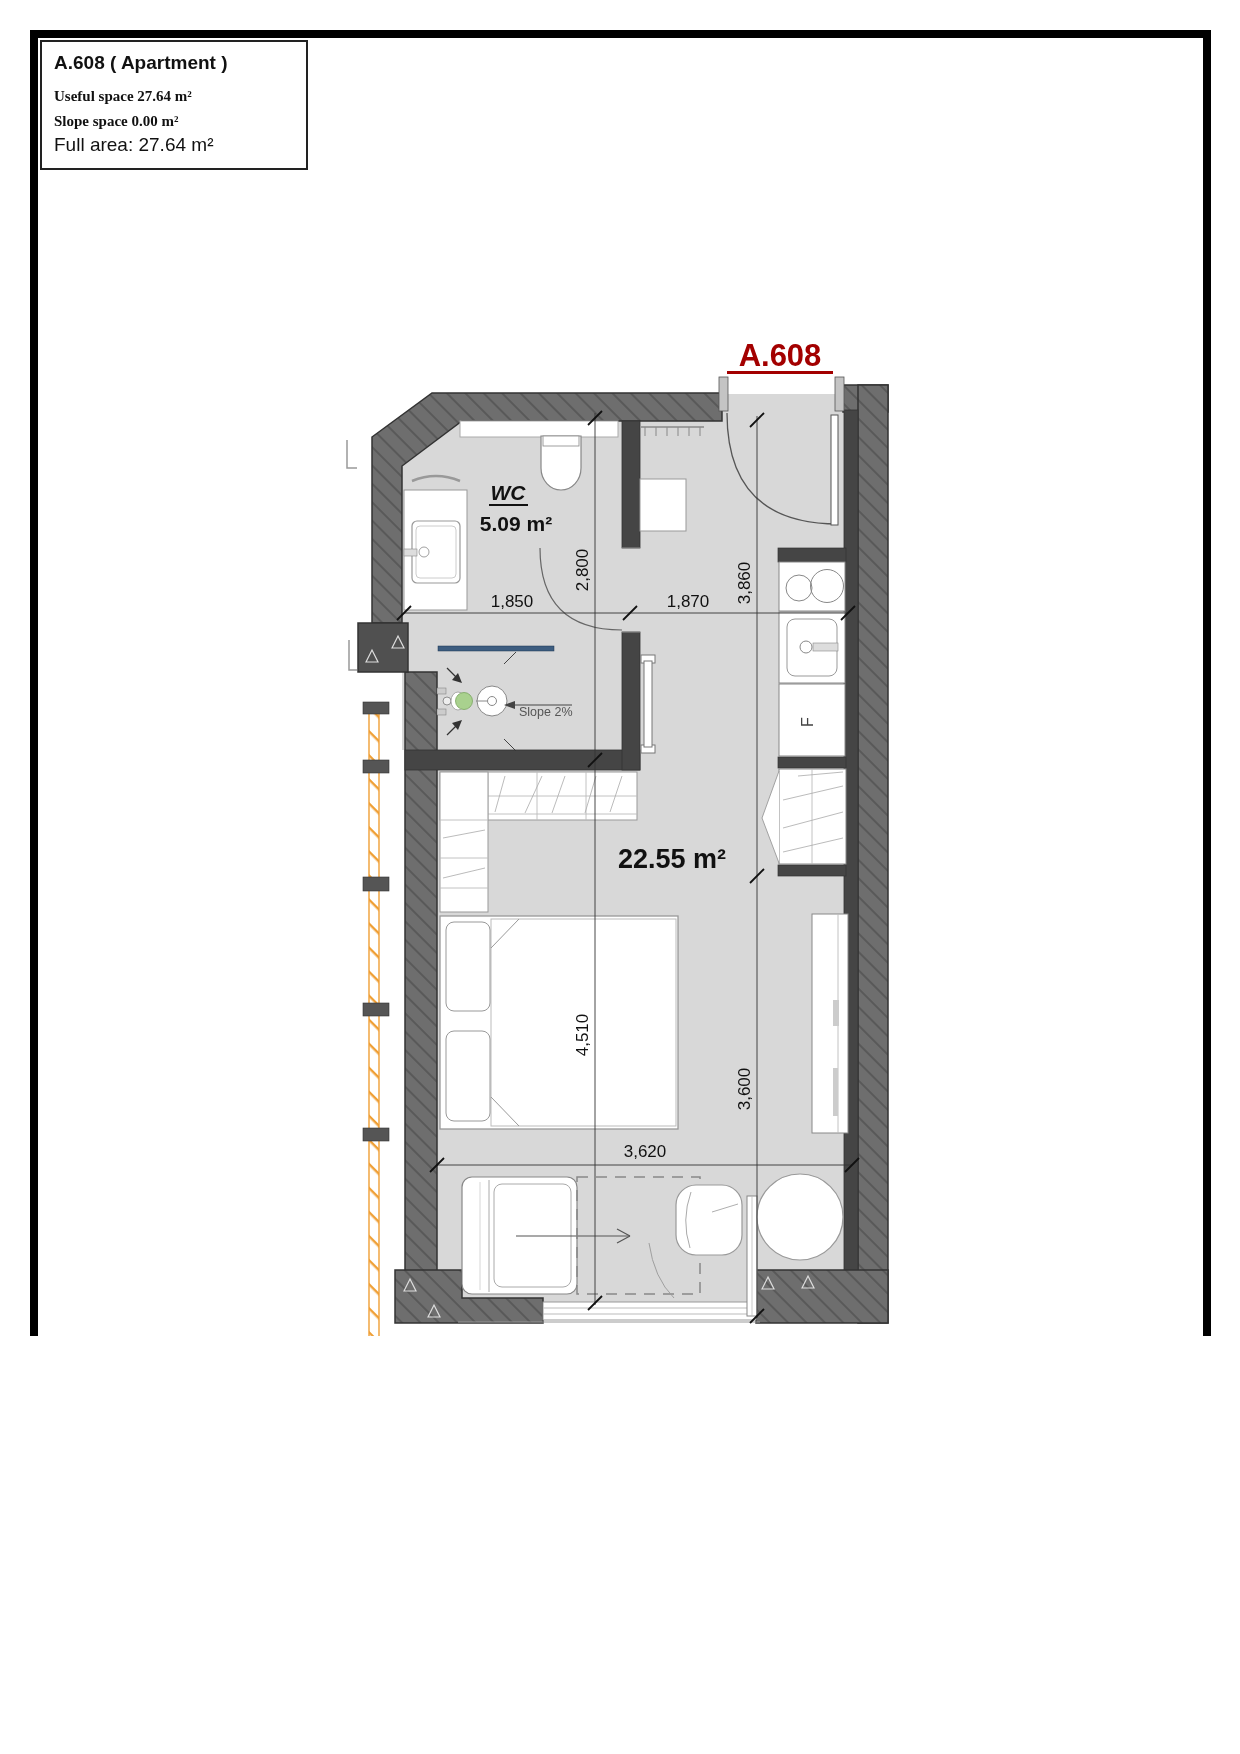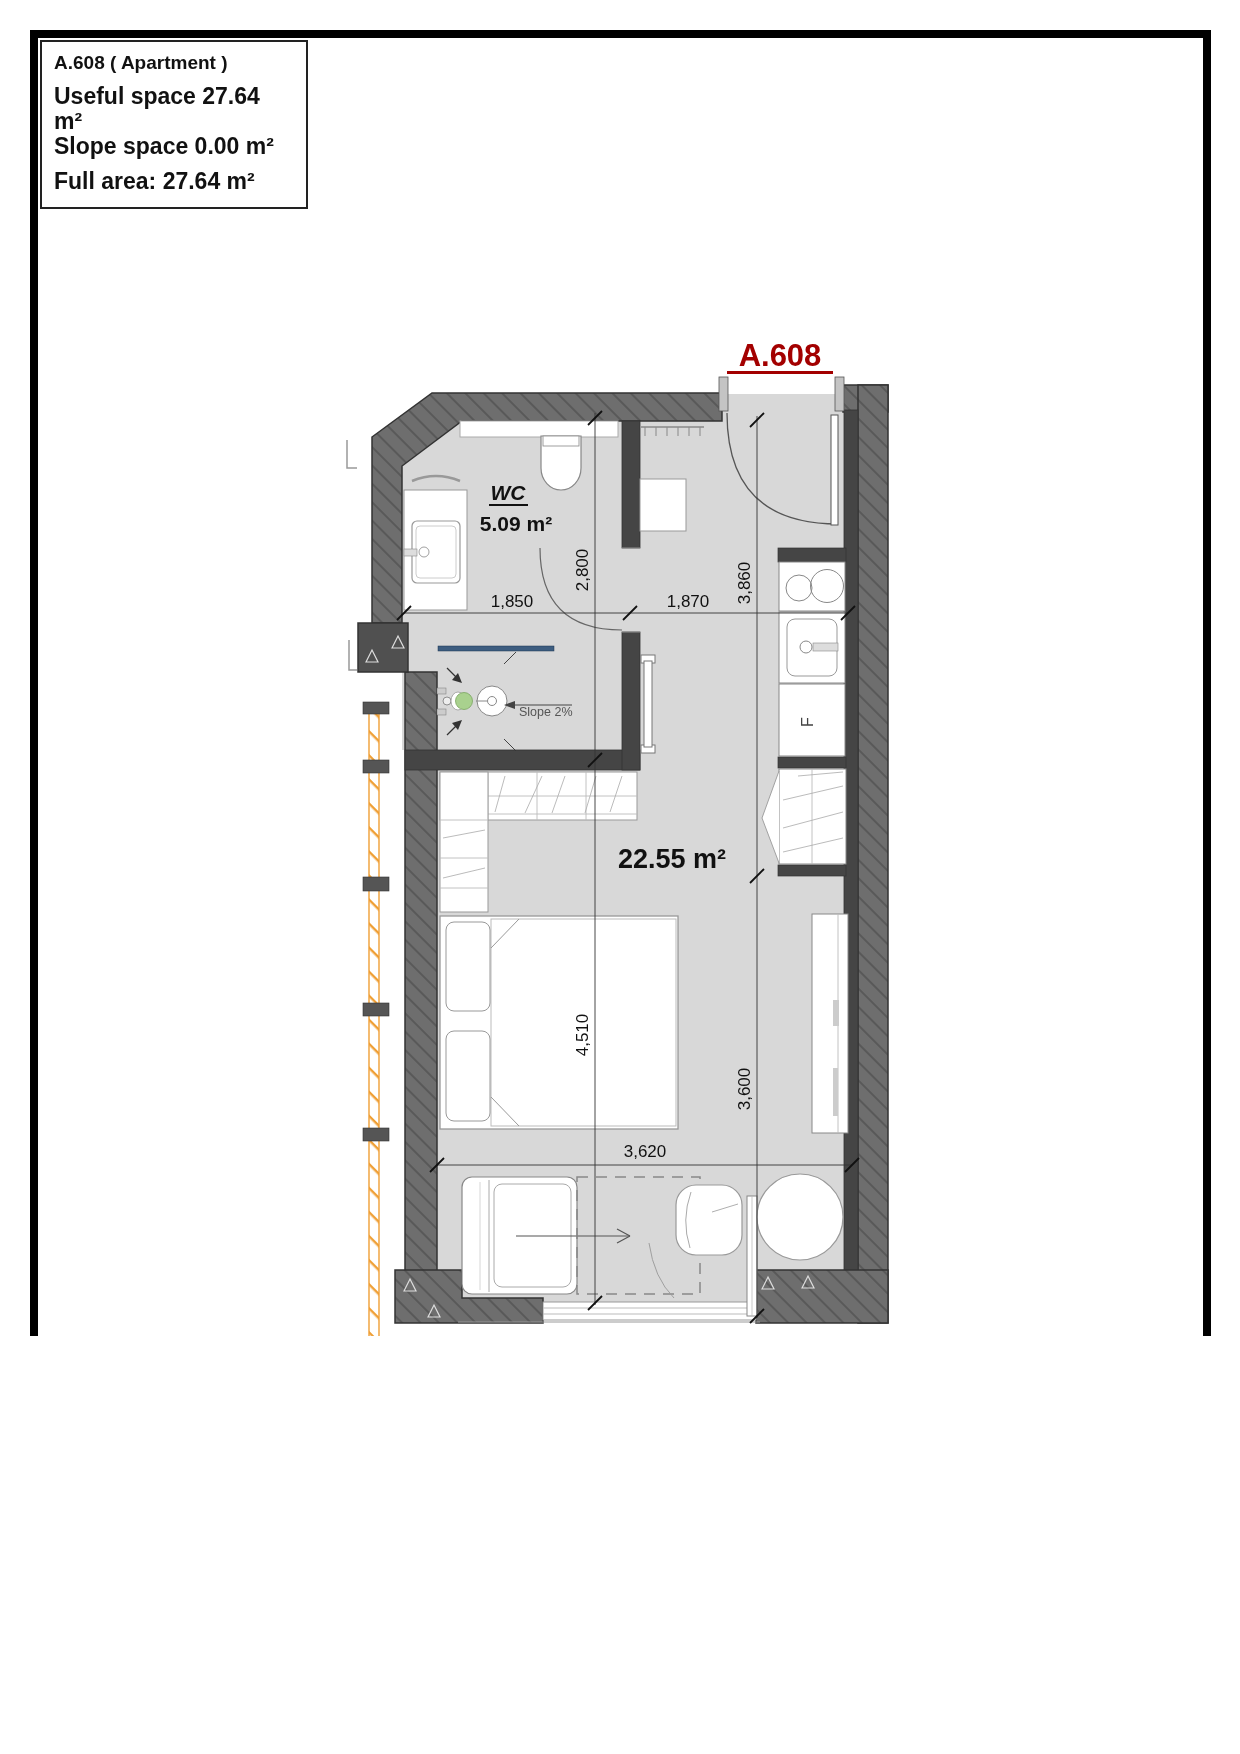--- a/index.html
+++ b/index.html
@@ -3,22 +3,22 @@
 <meta charset="utf-8">
 <style>
   html,body{margin:0;padding:0;background:#fff;}
   .page{position:relative;width:1240px;height:1336px;background:#fff;overflow:hidden;
         font-family:"Liberation Sans",sans-serif;}
   .frame{position:absolute;left:30px;top:30px;width:1181px;height:1692px;
          border:8px solid #000;box-sizing:border-box;}
   .info-box{position:absolute;left:40px;top:40px;width:268px;box-sizing:border-box;
             border:2px solid #222;background:#fff;padding:10px 12px 12px 12px;color:#111;}
   .info-box .t1{font-size:19px;font-weight:bold;margin-bottom:10px;}
-  .info-box .t2{font-size:23px;font-weight:bold;line-height:25px;}
-  .info-box .t3{font-size:23px;font-weight:bold;margin-top:9px;}
+  .info-box .t2{font-size:15px;font-weight:bold;line-height:25px;font-family:Liberation Serif, serif;}
+  .info-box .t3{font-size:19px;font-weight:normal;}
   svg{position:absolute;left:0;top:0;}
   svg text{font-family:"Liberation Sans",sans-serif;}
   .dimtxt{font-size:17px;fill:#111;}
   .roomname{font-size:21px;font-weight:bold;font-style:italic;fill:#111;}
   .roomarea{font-size:21px;font-weight:bold;fill:#111;}
   .bigarea{font-size:27px;font-weight:bold;fill:#111;}
   .unitlbl{font-size:31px;font-weight:bold;fill:#a30000;}
   .small{font-size:12.5px;fill:#555;}
   .flbl{font-size:16px;fill:#444;}
 </style>

